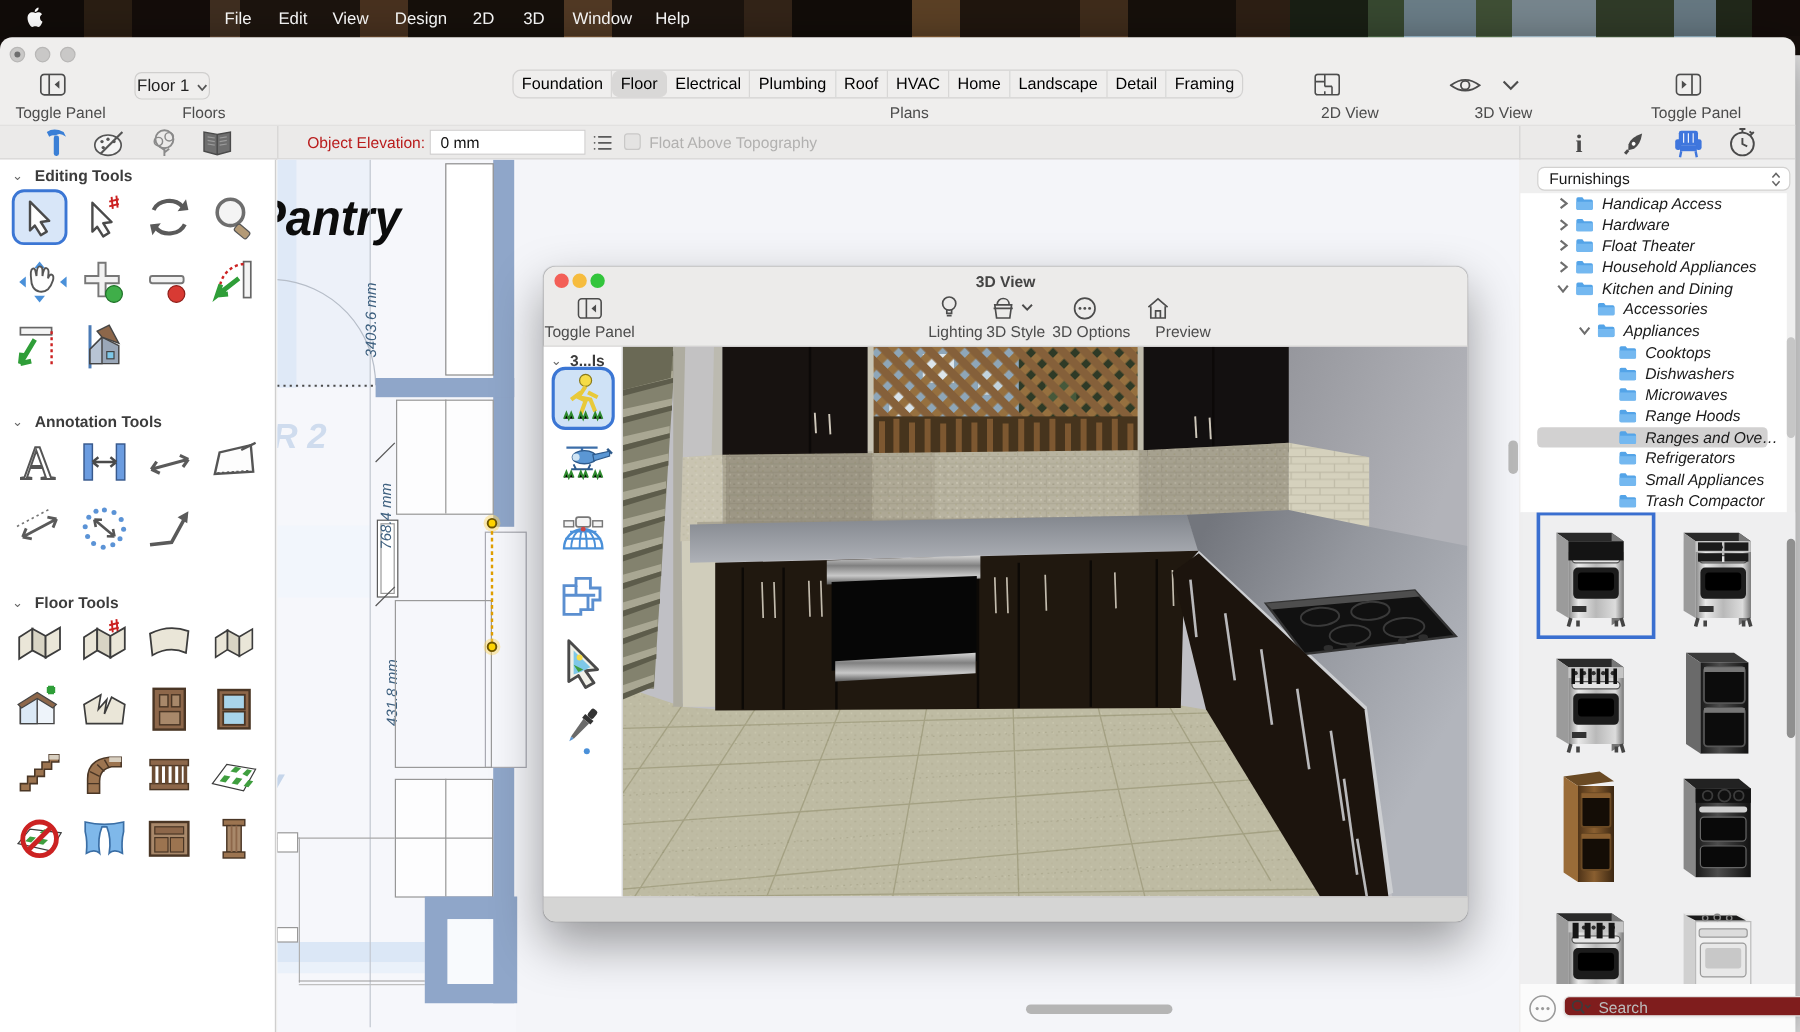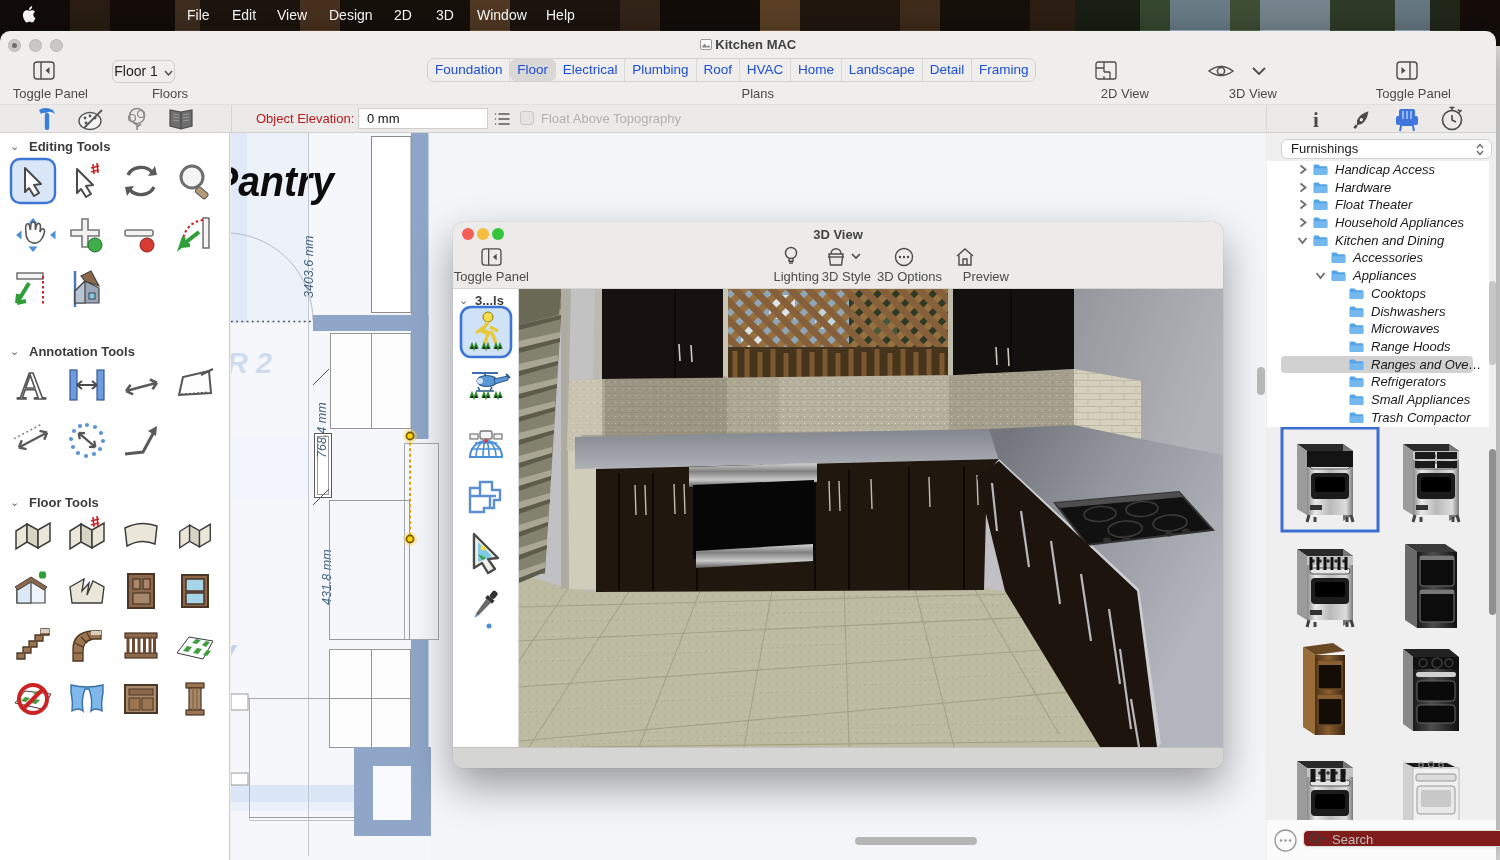--- a/index.html
+++ b/index.html
@@ -15,21 +15,21 @@
   #menubar .mi { position:absolute; top:7px; }
   
   #win { left:0; top:31px; width:1496px; height:829px; background:#efeeed; border-radius:10px 10px 0 0; box-shadow:0 10px 40px rgba(0,0,0,0.5); }
   #titlebar { position:absolute; left:0; top:0; width:100%; height:27px; }
   .tl { position:absolute; top:7.5px; width:13px; height:13px; border-radius:50%; background:#c9c8c7; border:0.5px solid #b8b7b6; }
   #wtitle { position:absolute; top:6px; width:100%; text-align:center; font-size:13px; font-weight:bold; color:#404040; }
   #toolbar1 { position:absolute; left:0; top:27px; width:100%; height:77px; }
   .tblabel { position:absolute; font-size:13px; color:#4c4c4c; text-align:right; }
   
   #tabs { position:absolute; left:427px; top:0px; height:24px; display:flex; border:1px solid #d3d2d1; border-radius:7px; background:#efeeed; }
-  #tabs .seg { font-size:13.5px; color:#1d4ed8; padding:0 6.9px; line-height:22px; border-right:1px solid #d8d7d6; }
+  #tabs .seg { font-size:13.5px; color:#000000; padding:0 6.9px; line-height:22px; border-right:1px solid #d8d7d6; }
   #tabs .seg:last-child { border-right:none; }
   #tabs .seg.sel { background:#d9d8d7; border-radius:6px; }
   
   #row2 { position:absolute; left:0; top:73px; width:100%; height:29px; background:#ebeae9; border-top:1px solid #e2e1e0; border-bottom:1px solid #d1d0cf; }
   
   #lsb { position:absolute; left:0; top:102px; width:230px; height:727px; background:#ffffff; border-right:1px solid #cfcfcf; }
   .shead { position:absolute; font-size:13px; font-weight:bold; color:#3c3c3c; }
   .chev { position:absolute; font-size:11px; color:#666; }
   
   #canvas { position:absolute; left:231px; top:102px; width:1035px; height:727px; background:#f4f5f9; overflow:hidden; }
@@ -66,24 +66,20 @@
   <span class="mi" style="left:477px">Window</span>
   <span class="mi" style="left:546px">Help</span>
 </div>
 
 <div id="win" class="abs">
   <div id="titlebar">
     <span class="tl" style="left:8px"></span>
       <span class="abs" style="left:12px;top:11.5px;width:5px;height:5px;border-radius:50%;background:#6e6e6e"></span>
     <span class="tl" style="left:29px"></span>
     <span class="tl" style="left:50px"></span>
-    <div id="wtitle"><svg width="12" height="11" viewBox="0 0 12 11" style="vertical-align:-1px">
-          <rect x="0.5" y="0.5" width="11" height="10" rx="1.5" fill="#fff" stroke="#999"></rect>
-          <path d="M1.5 8.5l3-4 2.5 3 1.5-1.5 2 2.5z" fill="#888"></path>
-        </svg> Kitchen MAC</div>
   </div>
   <div id="toolbar1">
 
     <svg class="abs" style="left:33px;top:3px" width="22" height="19" viewBox="0 0 22 19">
         <rect x="1" y="1" width="20" height="17" rx="3" fill="none" stroke="#4c4c4c" stroke-width="1.4"></rect>
         <line x1="8" y1="1" x2="8" y2="18" stroke="#4c4c4c" stroke-width="1.4"></line>
         <path d="M16.5 6l-4 3.5 4 3.5z" fill="#4c4c4c"></path>
       </svg>
     <div class="tblabel" style="left:0px;top:28px;width:88px">Toggle Panel</div>
 

